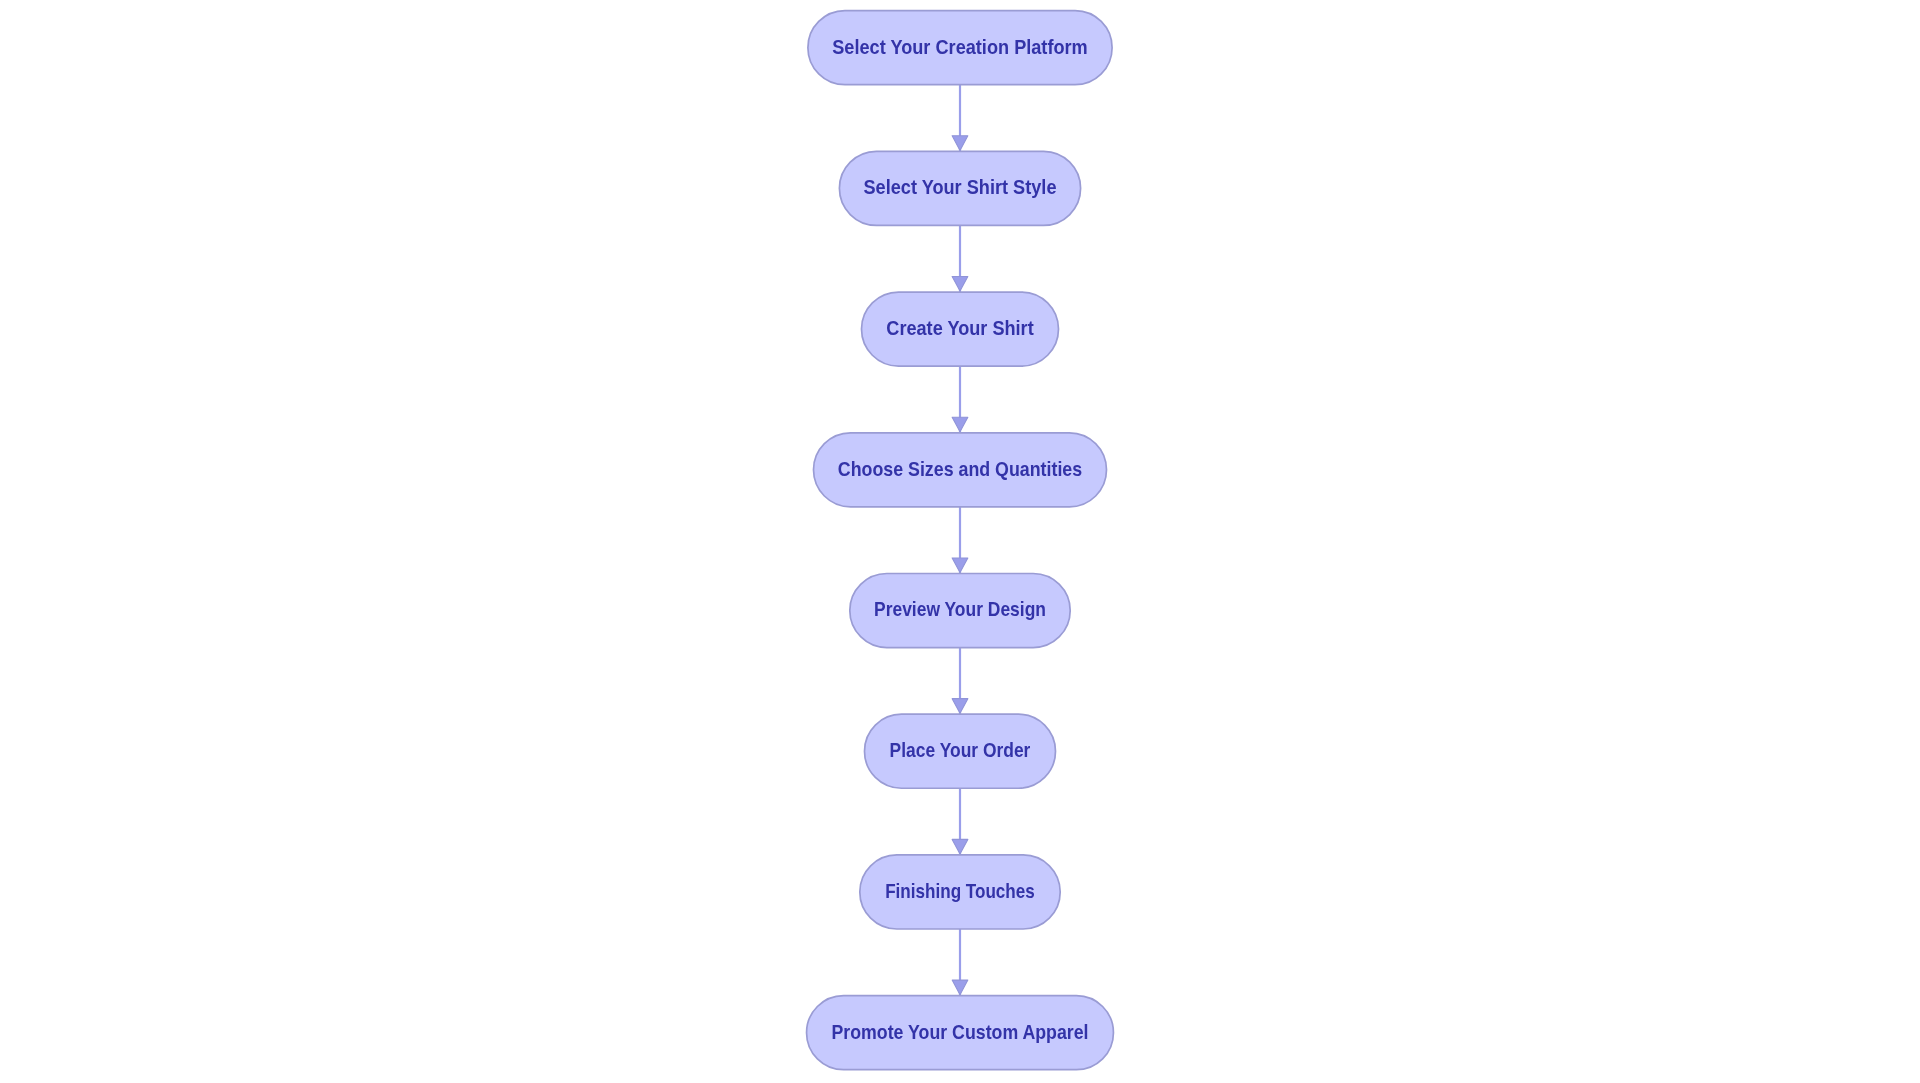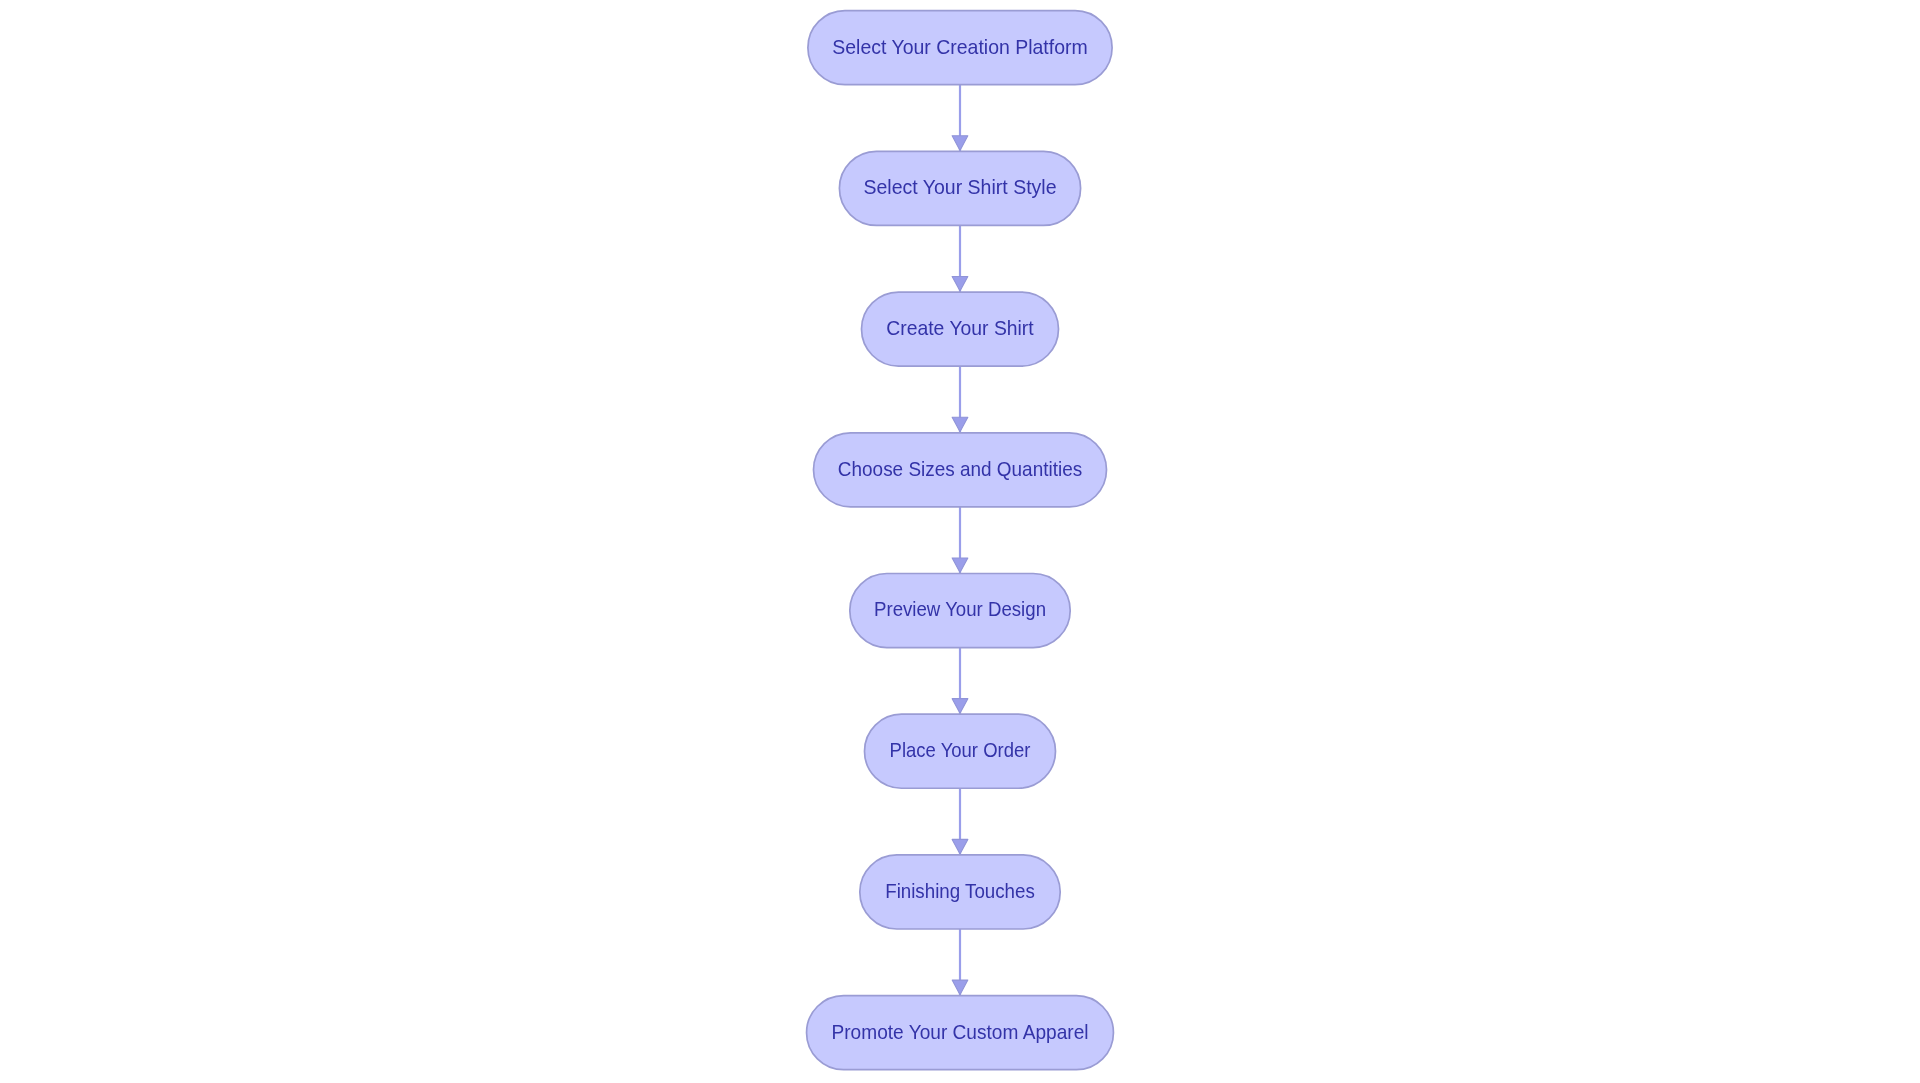--- a/index.html
+++ b/index.html
@@ -1,19 +1,19 @@
 <!DOCTYPE html>
 <html><head>
 <meta charset="utf-8">
 <title>Custom Apparel Creation Flowchart</title>
 <style>
   html,body{margin:0;padding:0;background:#ffffff;}
   body{width:1920px;height:1083px;overflow:hidden;
        font-family:"Liberation Sans",sans-serif;}
-  #flow{position:relative;width:1920px;height:1083px;background:#ffffff;}
+  #flow{position:relative;width:1920px;height:1083px;background:#ffffff;font-weight:bold;}
   
   #diagram{position:absolute;left:0;top:0;display:block;will-change:transform;}
   .node-label{font-family:"Liberation Sans",sans-serif;text-anchor:middle;}
   .edge-line{fill:none;}
 </style>
 </head>
 <body>
 
 <div id="flow">
   <svg id="diagram" width="1920" height="1083" viewBox="0 0 1920 1083">

